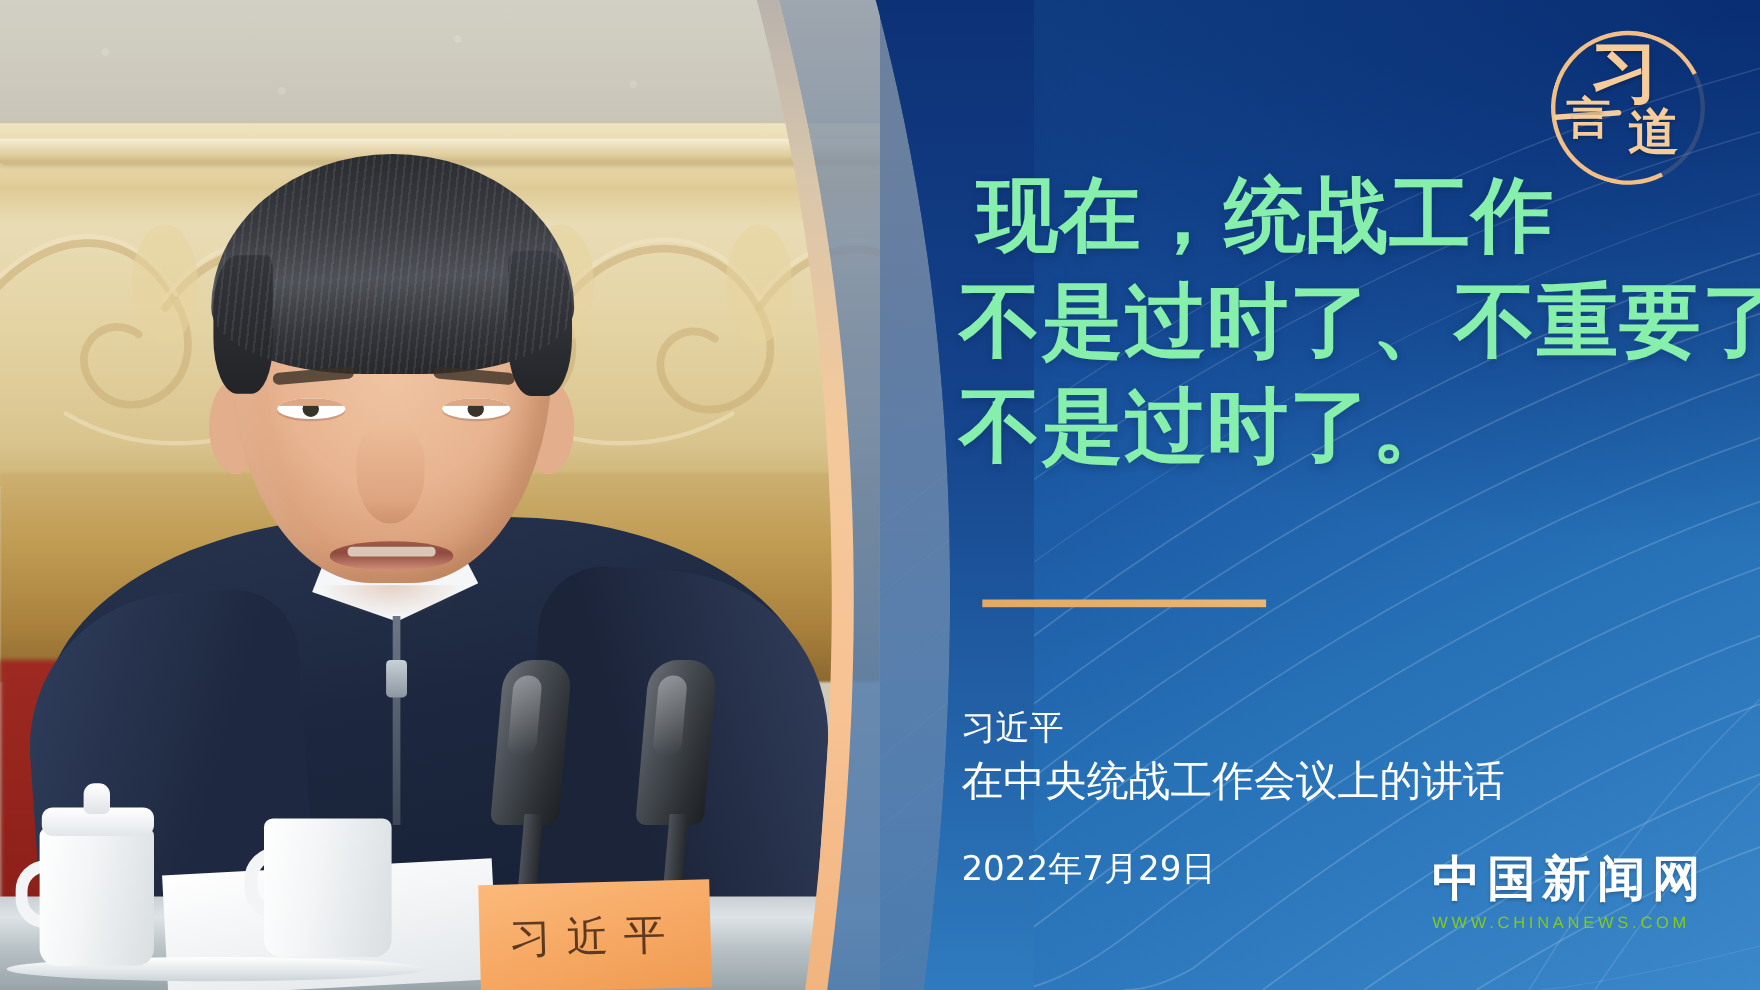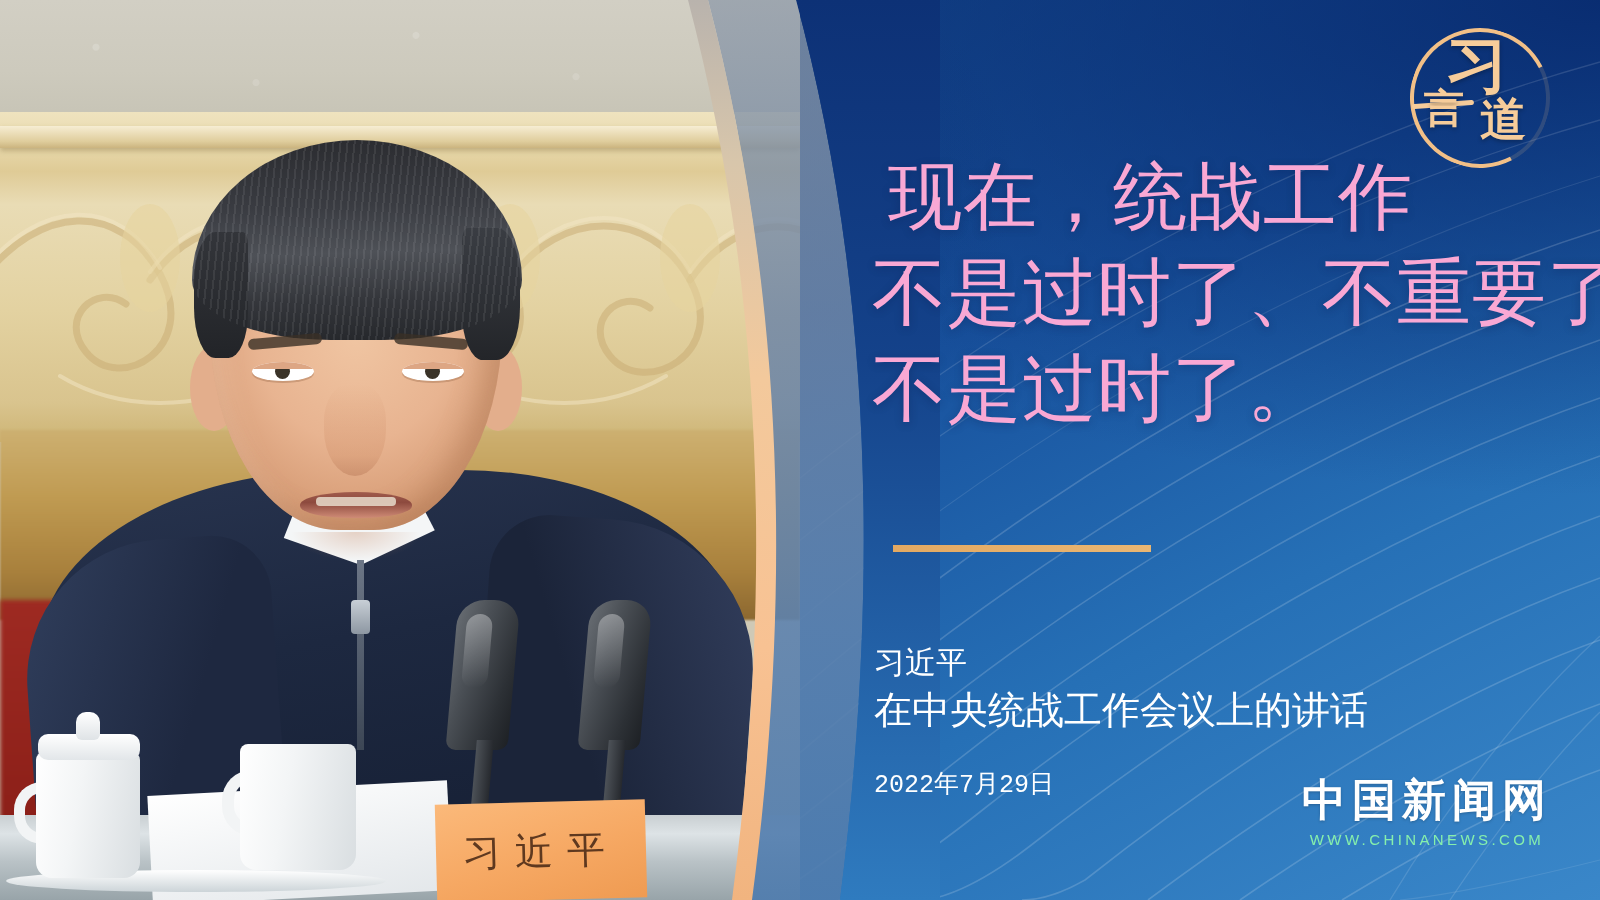--- a/index.html
+++ b/index.html
@@ -206,55 +206,55 @@
   .logo .g2{left:26px;top:66px;font-size:40px;line-height:40px;}
   .logo .g3{left:82px;top:74px;font-size:46px;line-height:46px;}
   .logo .bar{
     position:absolute;left:14px;top:80px;width:62px;height:5px;
     background:#f6cc9a;border-radius:3px;transform:rotate(-4deg);
   }
 
   
   .quote{
     position:absolute;left:866px;top:148px;width:724px;
-    color:#f9a8d4;
+    color:#86efac;
     font-family:"DejaVu Sans","Liberation Sans",sans-serif;
-    font-weight:400;
+    font-weight:700;
   }
   .quote .ln{
     font-size:74px;line-height:1.30;letter-spacing:1px;white-space:nowrap;
     text-shadow:0 2px 8px rgba(0,20,60,.25);
   }
   .quote .ln1{margin-left:22px;}
   .quote .ln2{margin-left:6px;}
   .quote .ln3{margin-left:6px;}
 
   .divider{
     position:absolute;left:893px;top:545px;width:258px;height:7px;
     background:linear-gradient(90deg,#e3a962,#e9b673);
   }
 
   .attrib{
     position:absolute;left:874px;top:640px;width:600px;color:#ffffff;
     font-family:"DejaVu Sans","Liberation Sans",sans-serif;
   }
   .attrib .speaker{font-size:31px;line-height:1.42;font-weight:400;}
   .attrib .occasion{font-size:38px;line-height:1.42;font-weight:400;}
-  .attrib .date{font-size:25px;line-height:1.42;margin-top:30px;font-weight:400;font-family:Liberation Mono, monospace;}
-
-  
-  .watermark{position:absolute;right:48px;bottom:52px;text-align:center;}
+  .attrib .date{font-size:31px;line-height:1.42;margin-top:30px;font-weight:400;}
+
+  
+  .watermark{position:absolute;right:48px;bottom:52px;text-align:left;}
   .watermark .cn{
     color:#ffffff;font-size:44px;letter-spacing:6px;font-weight:700;
     font-family:"DejaVu Serif","Liberation Serif",serif;
     text-shadow:0 1px 3px rgba(0,0,0,.22);
     line-height:1;
   }
   .watermark .url{
-    color:#86efac;font-size:15px;letter-spacing:3.4px;margin-top:9px;
+    color:#84cc16;font-size:15px;letter-spacing:3.4px;margin-top:9px;
     font-family:"Liberation Sans","DejaVu Sans",sans-serif;
   }
 </style>
 </head>
 <body>
 
 <div id="poster">
 
   <div class="blue-bg"></div>
 

